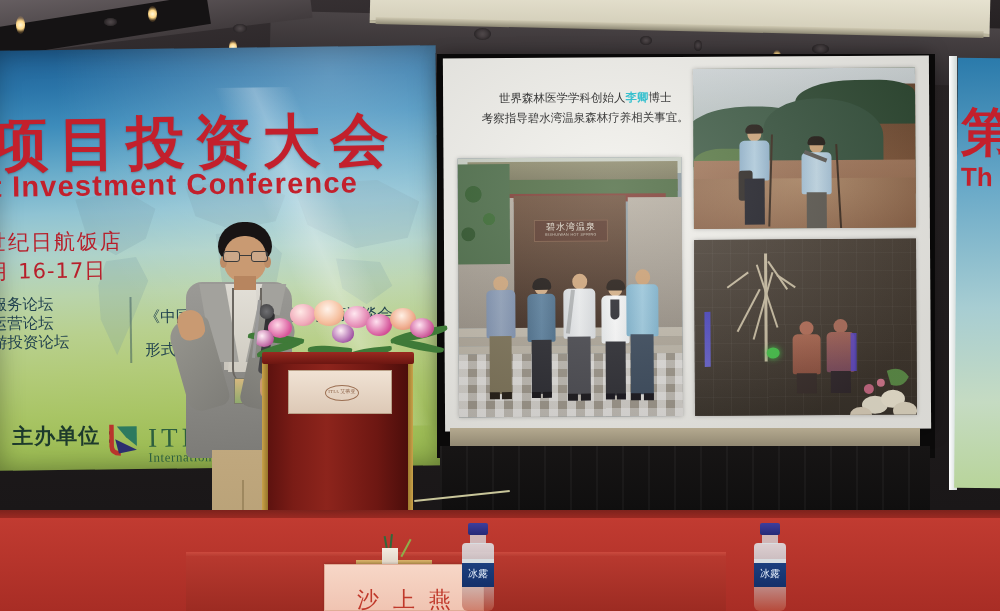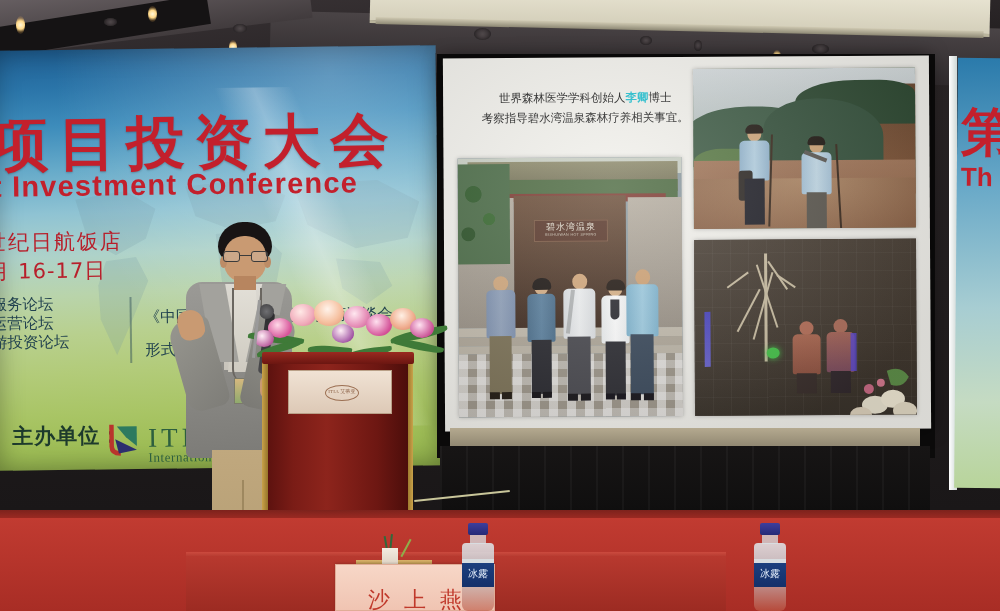--- a/index.html
+++ b/index.html
@@ -344,21 +344,21 @@
 
   
   .carpet{position:absolute;left:0;top:518px;width:1000px;height:93px;
     background:linear-gradient(180deg,#c13b31 0%,#b5342b 50%,#a82d25 100%);}
   .stage-front{position:absolute;left:0;top:510px;width:1000px;height:12px;
     background:linear-gradient(180deg,#7d221c,#a82d25);}
   .fg-table{position:absolute;left:186px;top:556px;width:540px;height:55px;
     background:linear-gradient(180deg,#b8392f 0%,#9c2b22 100%);}
   .fg-table-top{position:absolute;left:186px;top:552px;width:540px;height:8px;
     background:linear-gradient(180deg,#cc4a3e,#a33026);}
-  .namecard{position:absolute;left:335px;top:564px;width:160px;height:47px;
+  .namecard{position:absolute;left:324px;top:564px;width:160px;height:47px;
     background:linear-gradient(180deg,#f7d7c7,#f0c4b2);
     border:1px solid #e0ac97; box-shadow:0 -1px 2px rgba(0,0,0,0.15);}
   .namecard-txt{position:absolute;left:0;top:20px;width:100%;text-align:center;
     font-family:"DejaVu Sans",sans-serif;font-size:22px;letter-spacing:14px;
     color:#c0392b; text-indent:14px;}
   .bottle{position:absolute;width:38px;height:88px;}
   .bt-cap{position:absolute;left:9px;top:0;width:20px;height:12px;
     background:linear-gradient(180deg,#3c3e9c,#262a76);border-radius:2px;}
   .bt-neck{position:absolute;left:11px;top:11px;width:16px;height:10px;
     background:rgba(215,225,230,0.75);}

